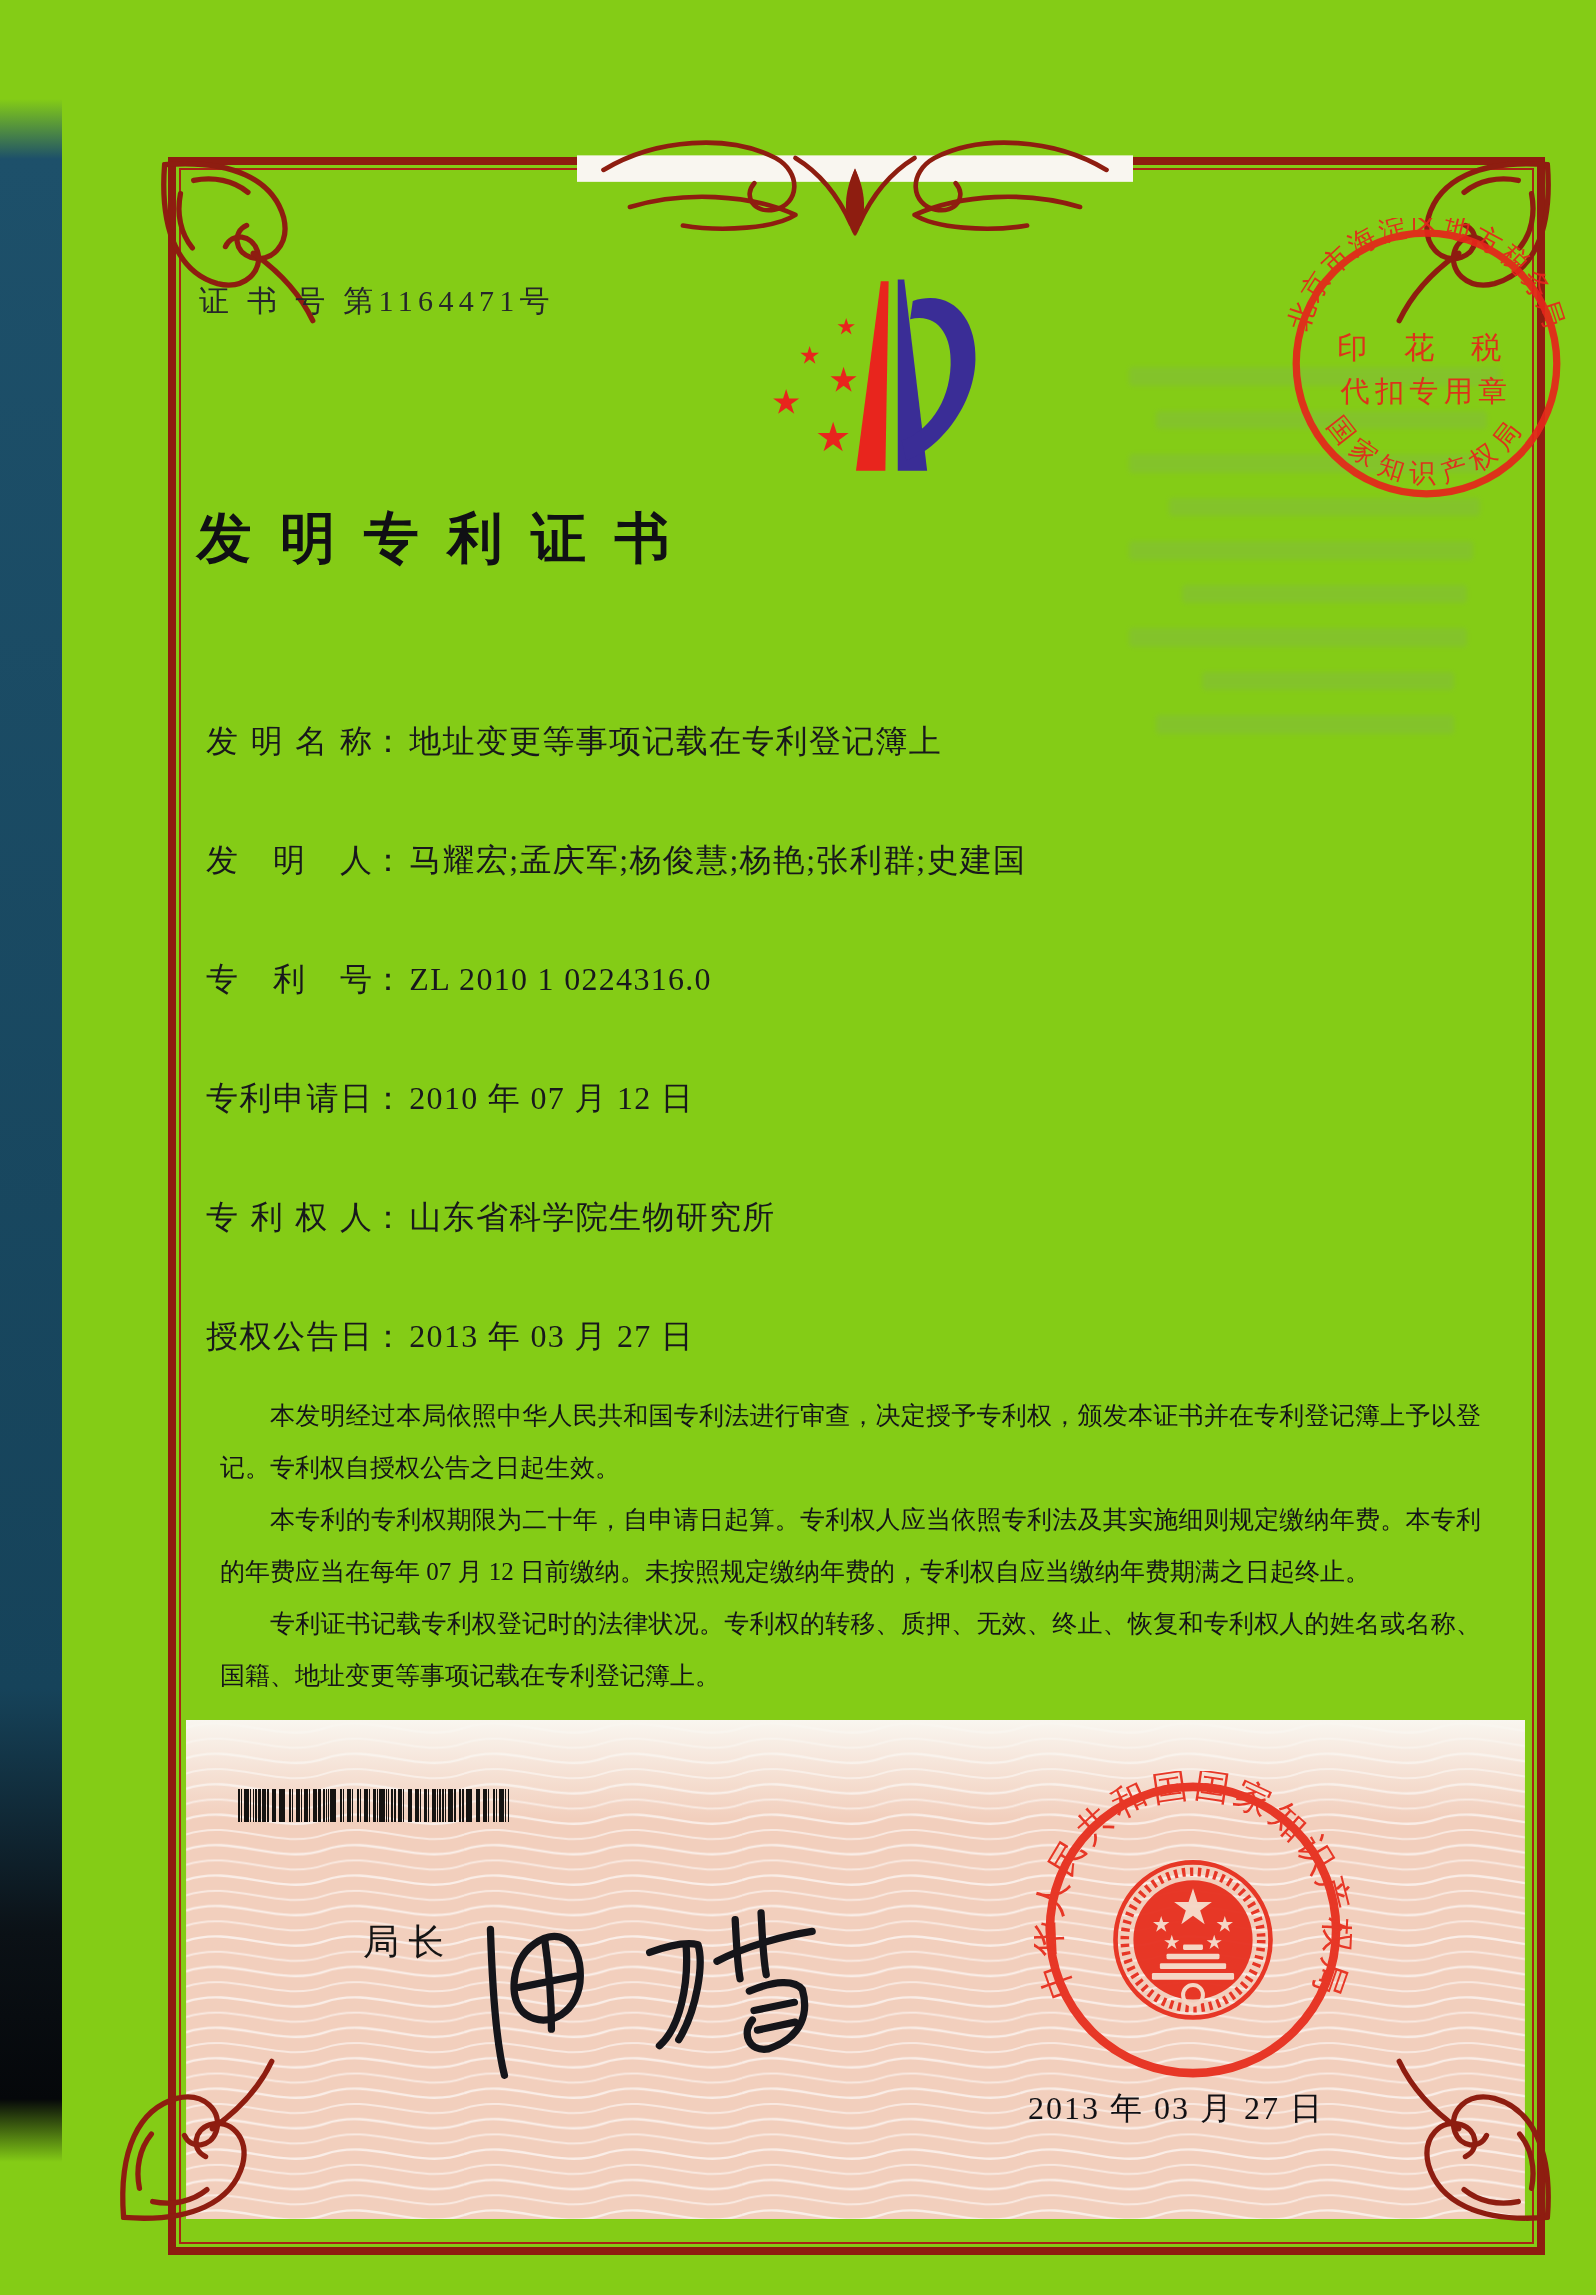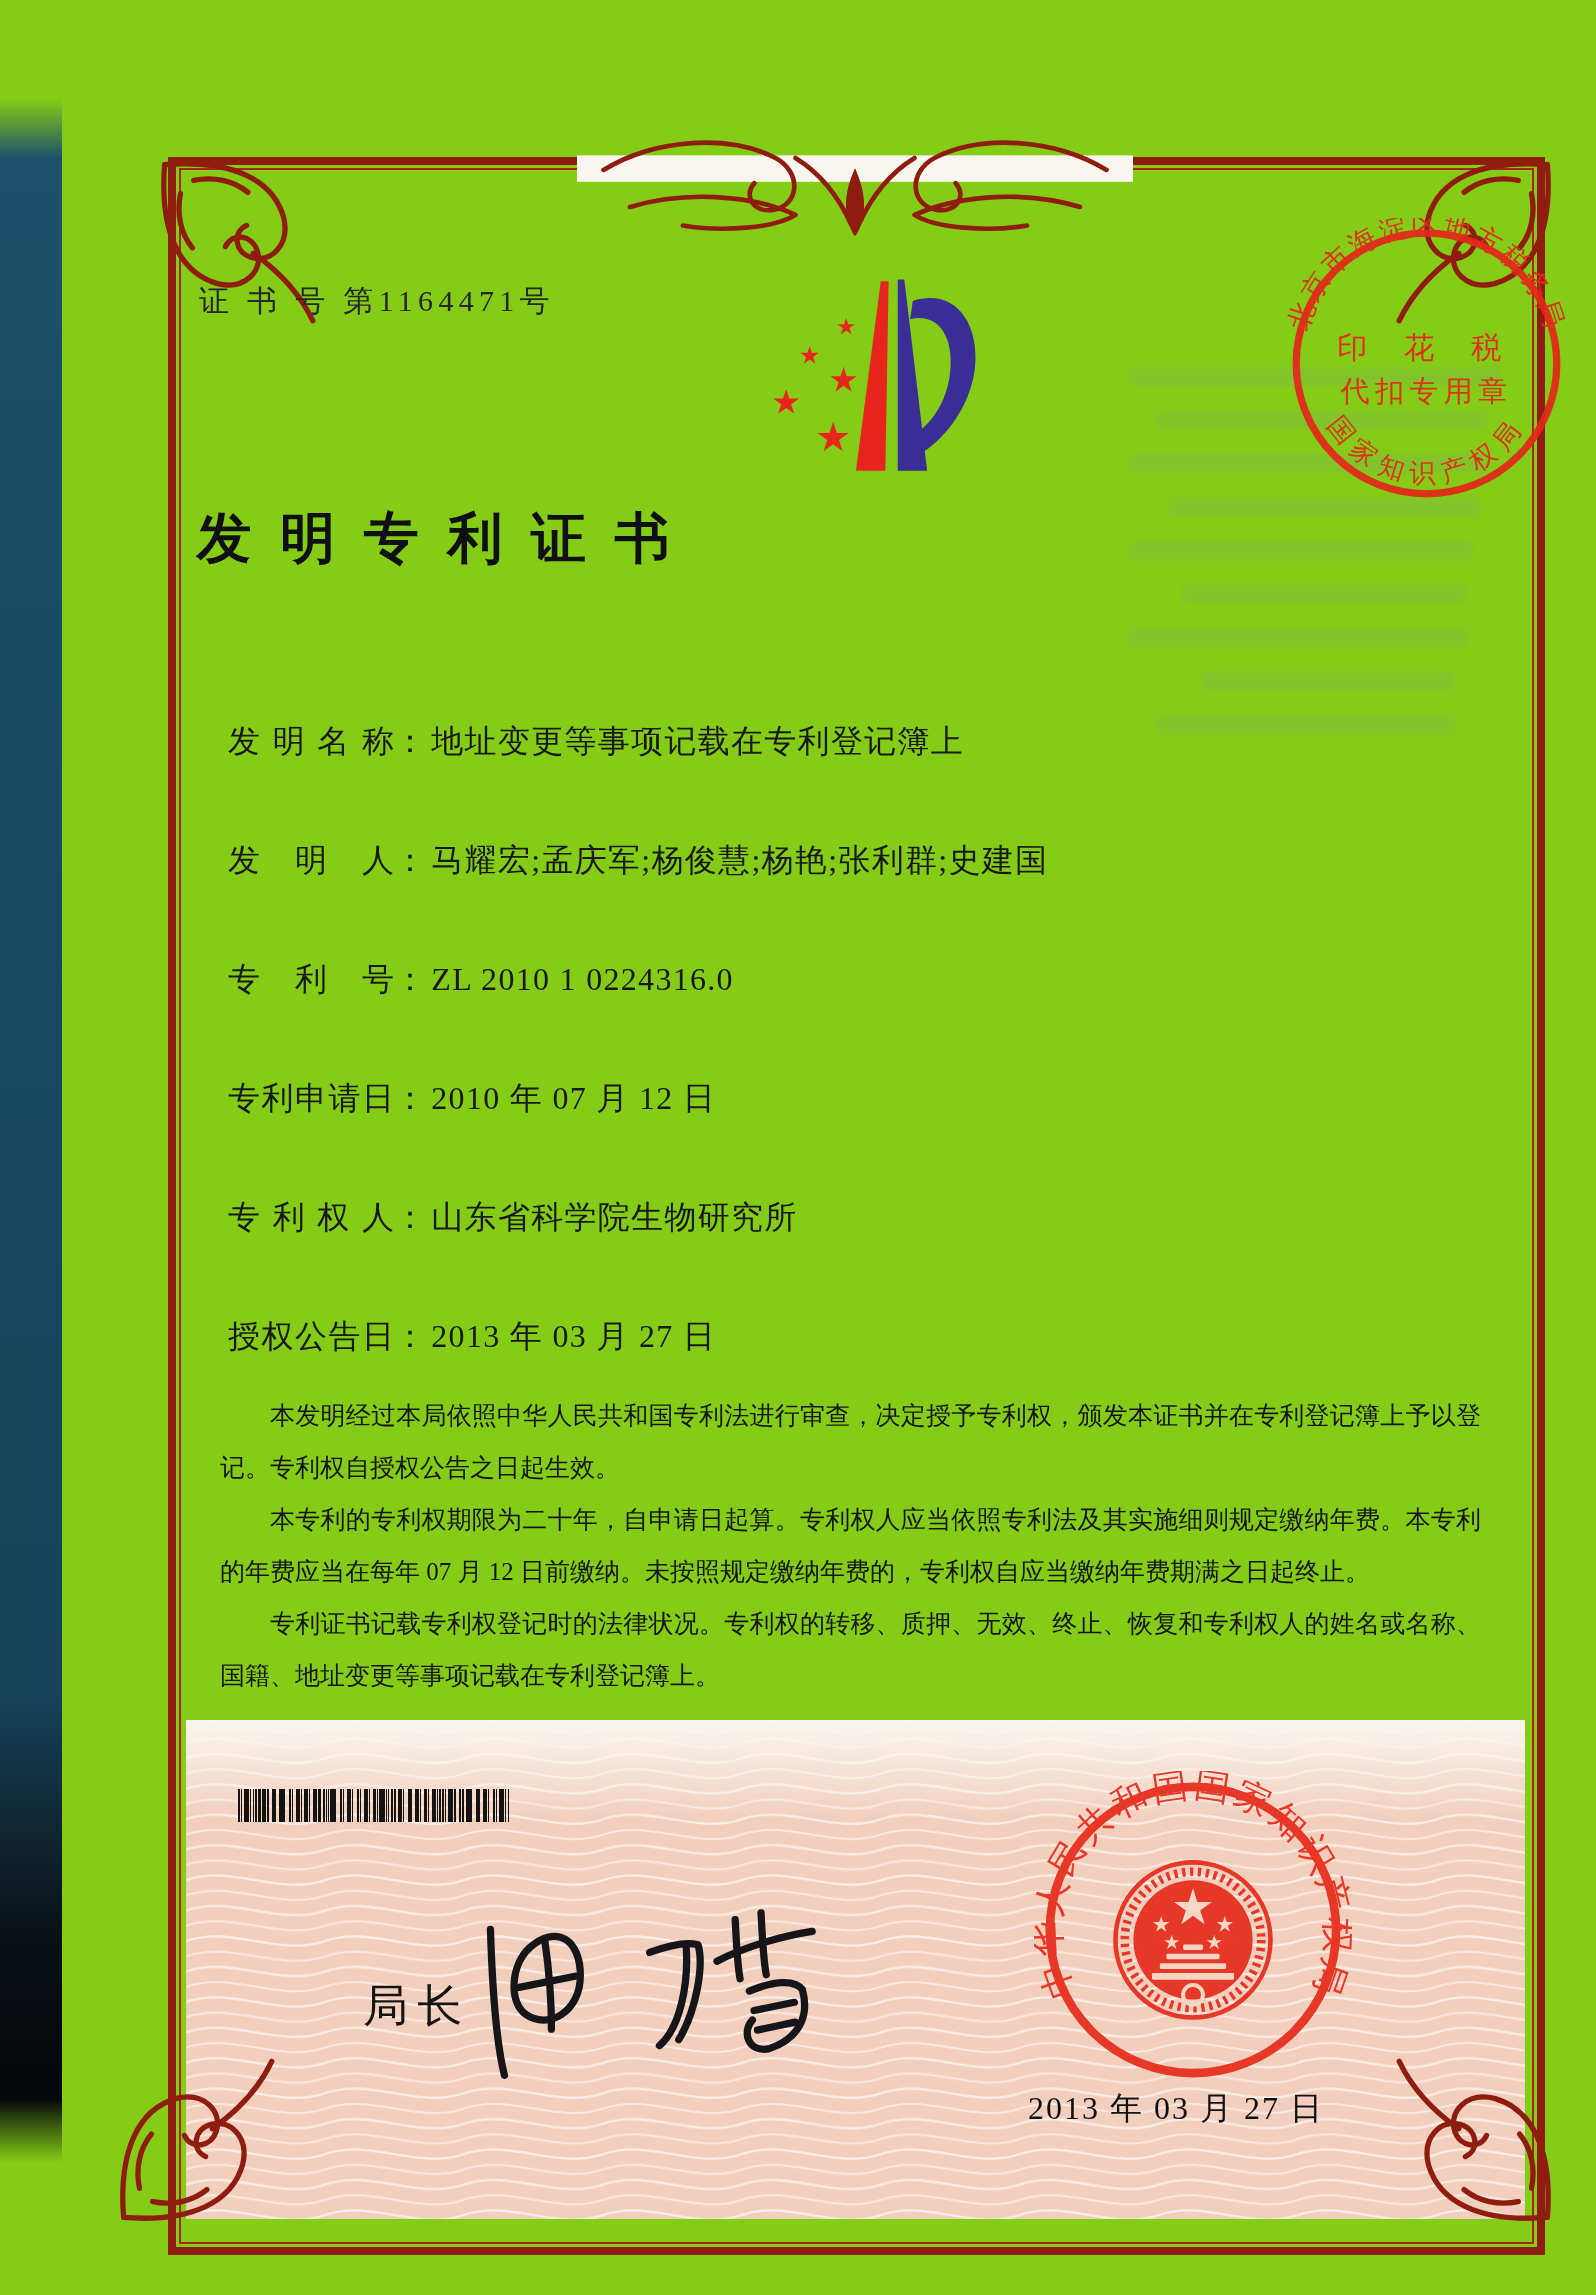--- a/index.html
+++ b/index.html
@@ -27,39 +27,39 @@
   
   .pink-zone{position:absolute; left:186px; top:1720px; width:1339px; height:499px;}
   .pink-fade{position:absolute; left:0; top:0; width:100%; height:99px;
              background:linear-gradient(#f9f6f0, rgba(249,246,240,0));}
   
   .cert-number{position:absolute; left:199px; top:281px; font-size:30px;
                letter-spacing:5.3px; color:#26262a;}
   .title{position:absolute; left:168px; top:502px; width:1377px; 
          font-size:55px; font-weight:bold; letter-spacing:0.52em; padding-left:0.52em;
          box-sizing:border-box; color:#101014;}
-  .fields{position:absolute; left:228px; top:720px; width:1261px;}
+  .fields{position:absolute; left:206px; top:720px; width:1261px;}
   .field-row{display:flex; align-items:baseline; font-size:32px; height:119px; color:#18181c;}
   .field-label{display:inline-block; width:166px; text-align:justify; text-align-last:justify;}
   .field-colon{margin-right:5.3px;}
   .field-value{letter-spacing:1.3px;}
   .paras{position:absolute; left:220px; top:1390px; width:1261px; font-size:25px;
          line-height:52px; text-align:justify; color:#141418;}
   .paras p{margin:0; text-indent:2em;}
   
   .barcode{position:absolute; left:238px; top:1789px; width:271px; height:33px;
     background:
       repeating-linear-gradient(90deg,#151311 0 2px,transparent 2px 3.3px,#151311 3.3px 4px,
         transparent 4px 7.3px,#151311 7.3px 10.6px,transparent 10.6px 12px,#151311 12px 13.2px,
         transparent 13.2px 17px),
       repeating-linear-gradient(90deg,#151311 0 1.3px,transparent 1.3px 6px,#151311 6px 8px,
         transparent 8px 15px);
   }
   
-  .signer-role{position:absolute; left:363px; top:1976px; font-size:45px;
+  .signer-role{position:absolute; left:363px; top:1918px; font-size:36px;
                letter-spacing:9.3px; color:#141414;}
   .signature{position:absolute; left:457px; top:1888px; width:384px; height:218px;}
   .office-seal{position:absolute; left:1034px; top:1771px; width:318px; height:318px; opacity:.95;}
   .seal-date{position:absolute; left:1028px; top:2087px; font-size:32px;
              letter-spacing:2px; color:#101014;}
   .tax-stamp{position:absolute; left:1281px; top:218px; width:291px; height:291px; opacity:.92;}
   .logo{position:absolute; left:715px; top:250px; width:265px; height:235px;}
   .footer{position:absolute; left:168px; top:2144px; width:1377px; text-align:center;
           font-size:25px; letter-spacing:3.3px; color:#3c3c40;}
   

